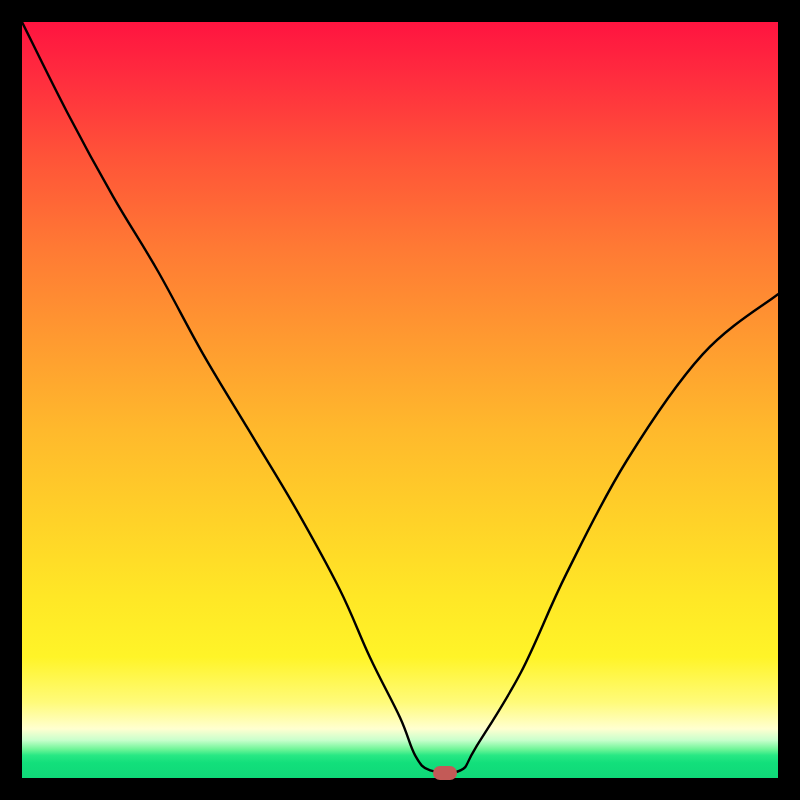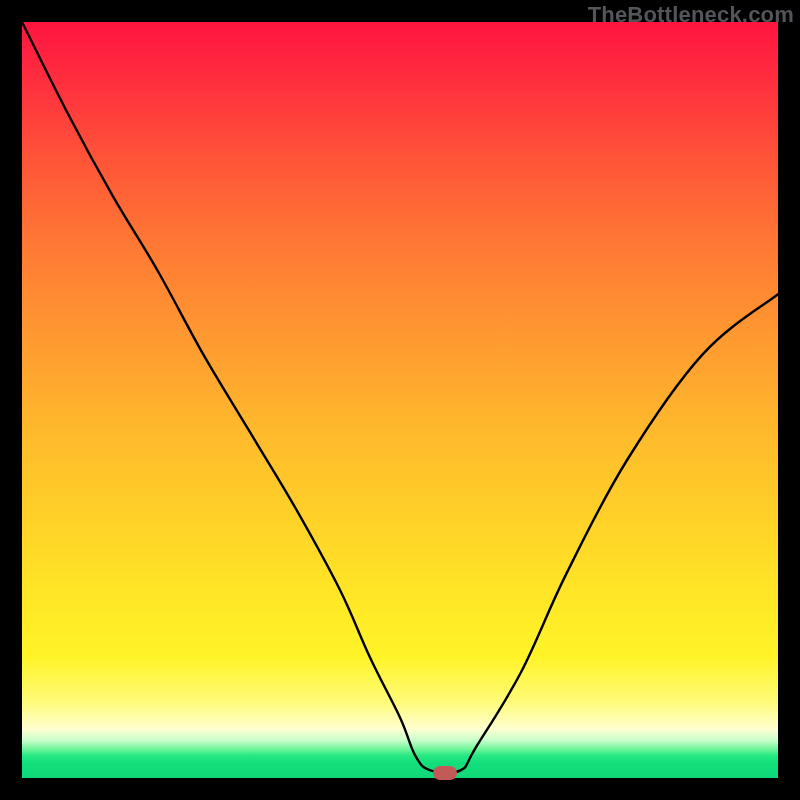--- a/index.html
+++ b/index.html
@@ -77,15 +77,14 @@
   <div class="plot-area">
 
     <svg class="curve" viewBox="0 0 756 756" preserveAspectRatio="none">
       <path d="M 0.0 0.0 C 8.2 16.3, 29.0 59.4, 45.4 90.7 C 61.7 122.0, 74.4 145.3, 90.7 173.9 C 107.0 202.5, 119.8 220.9, 136.1 249.5 C 152.4 278.1, 165.1 304.1, 181.4 332.6 C 197.8 361.2, 210.5 381.0, 226.8 408.2 C 243.1 435.5, 255.8 455.3, 272.2 483.8 C 288.5 512.4, 303.9 539.8, 317.5 567.0 C 331.1 594.2, 336.9 611.9, 347.8 635.0 C 358.6 658.2, 369.8 677.8, 378.0 695.5 C 386.2 713.2, 387.7 723.8, 393.1 733.3 C 398.6 742.8, 400.1 745.7, 408.2 748.4 C 416.4 751.2, 430.3 752.5, 438.5 748.4 C 446.6 744.4, 442.7 743.5, 453.6 725.8 C 464.5 708.1, 482.6 681.5, 499.0 650.2 C 515.3 618.9, 525.3 590.0, 544.3 551.9 C 563.4 513.8, 580.3 477.9, 604.8 438.5 C 629.3 399.0, 653.2 362.6, 680.4 332.6 C 707.6 302.7, 742.4 283.0, 756.0 272.2" fill="none" stroke="#000" stroke-width="2.4" stroke-linecap="round" stroke-linejoin="round"></path>
     </svg>
 
     <div class="marker" style="left: 423.36px; top: 750.708px; background: rgb(195, 90, 87);"></div>
 
   </div>
 
-  <div class="watermark">TheBottleneck.com</div>
 
 </div>
 
 </body></html>

